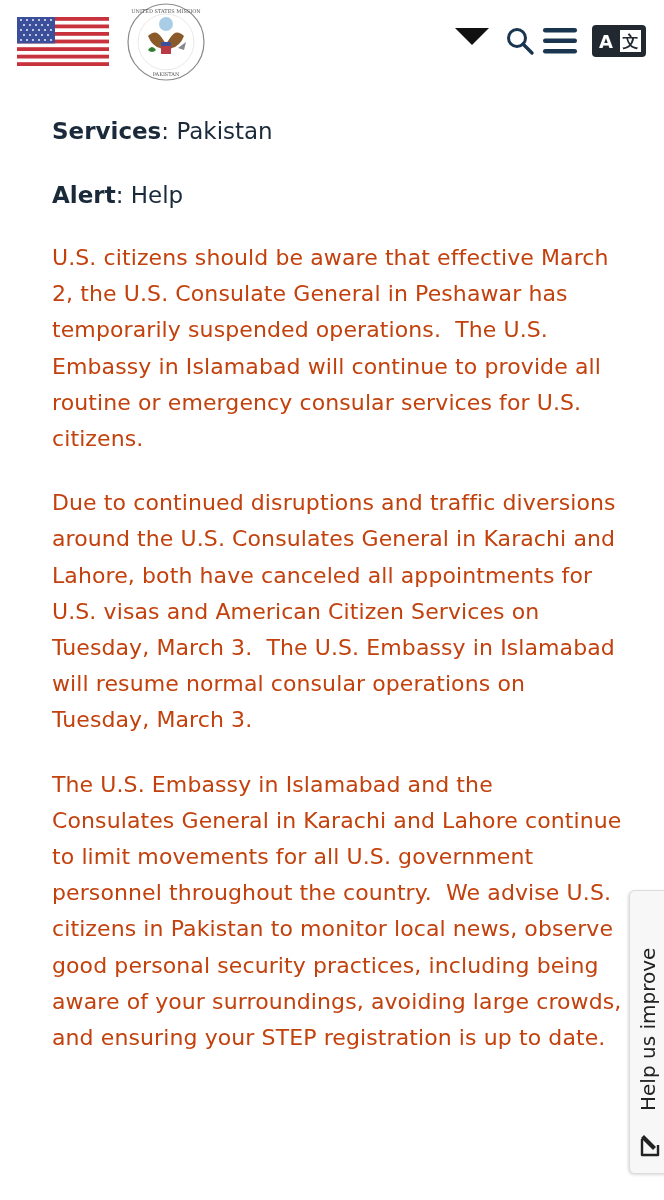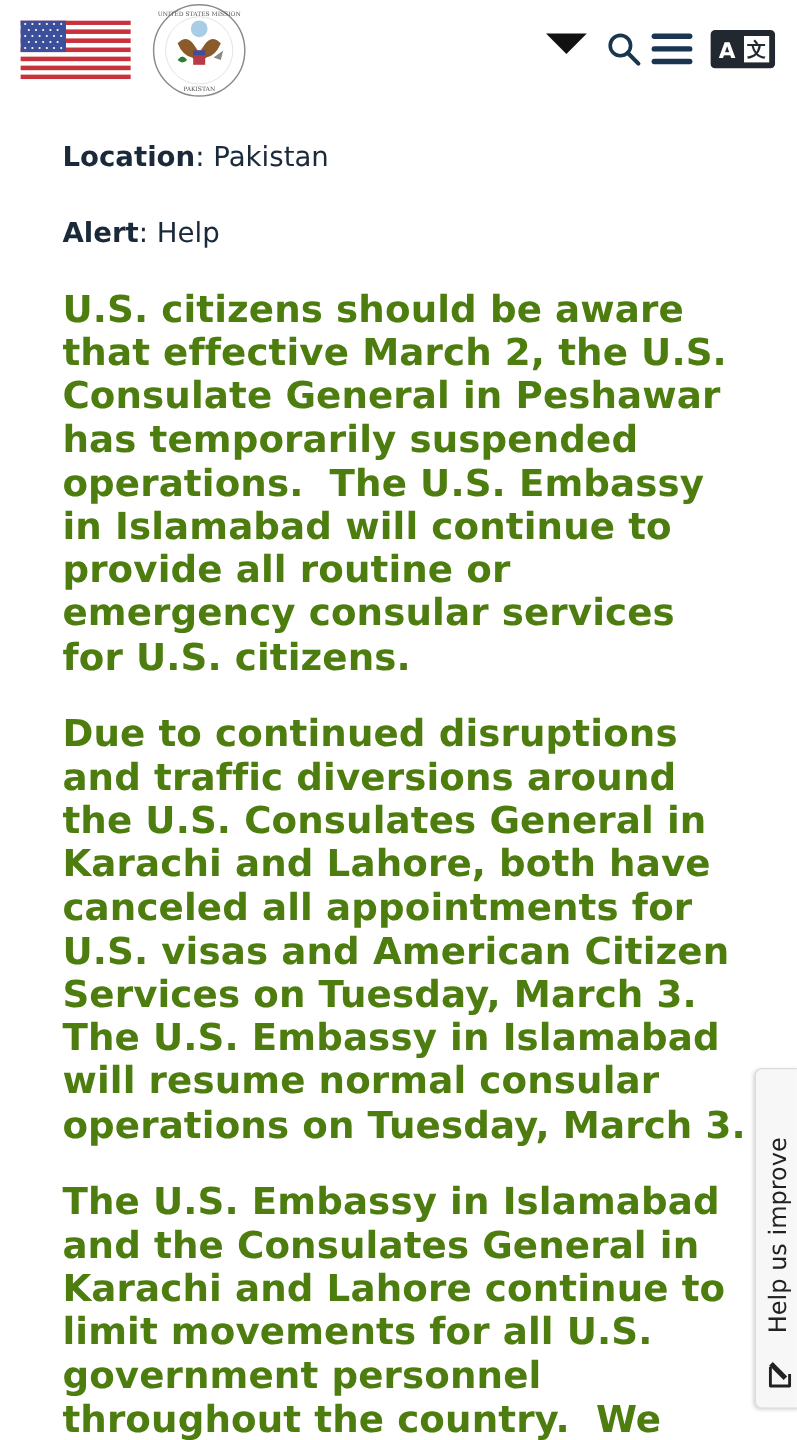--- a/index.html
+++ b/index.html
@@ -12,21 +12,21 @@
   .seal { position: absolute; left: 126px; top: 2px; width: 80px; height: 80px; }
   .caret-icon { position: absolute; left: 455px; top: 28px; width: 0; height: 0;
     border-left: 17px solid transparent; border-right: 17px solid transparent; border-top: 17px solid #111; cursor: pointer; }
   .search-btn { position: absolute; left: 505px; top: 26px; width: 30px; height: 30px; cursor: pointer; }
   .menu-btn { position: absolute; left: 542px; top: 26px; width: 36px; height: 30px; cursor: pointer; }
   .translate-btn { position: absolute; left: 592px; top: 25px; width: 54px; height: 32px; cursor: pointer; }
 
   .content { position: absolute; left: 52px; top: 112px; width: 570px; }
   .meta { font-size: 23px; line-height: 38px; margin: 0 0 26px 0; color: #1b2a3a; }
   .meta b { font-weight: bold; color: #1b2a3a; }
-  .para { font-size: 31px; line-height: 36.2px; margin: 0 0 28px 0; color: #4d7c0f; letter-spacing: 0.1px; font-weight: bold; }
+  .para { font-size: 22px; line-height: 36.2px; margin: 0 0 28px 0; color: #c2410c; letter-spacing: 0.1px; }
 
   .feedback-tab {
     position: absolute; left: 629px; top: 890px; width: 44px; height: 282px;
     background: #f7f7f7; border: 1px solid #dcdcdc; border-radius: 6px 0 0 6px;
     box-shadow: -1px 1px 3px rgba(0,0,0,0.15); cursor: pointer;
   }
   .feedback-label {
     position: absolute; left: 6px; top: 220px; transform-origin: left top;
     transform: rotate(-90deg); white-space: nowrap; font-size: 20px; color: #222;
     font-family: "DejaVu Sans", sans-serif;
@@ -110,21 +110,21 @@
   <svg class="translate-btn" viewBox="0 0 54 32">
     <rect x="0" y="0" width="54" height="32" rx="4" fill="#222830"></rect>
     <text x="14" y="23" font-size="18" font-weight="bold" text-anchor="middle" fill="#fff" font-family="DejaVu Sans, sans-serif">A</text>
     <rect x="28" y="5" width="21" height="22" fill="#fff"></rect>
     <text x="38.5" y="22" font-size="16" font-weight="bold" text-anchor="middle" fill="#222830" font-family="DejaVu Sans, sans-serif">文</text>
   </svg>
 </div>
 
 <main class="content">
   <p class="meta">
-    <b>Location</b>: <span>Pakistan</span>
+    <b>Services</b>: <span>Pakistan</span>
   </p>
   <p class="meta">
     <b>Alert</b>: <span>Help</span>
   </p>
   <p class="para" style="white-space: pre-wrap;">U.S. citizens should be aware that effective March 2, the U.S. Consulate General in Peshawar has temporarily suspended operations.  The U.S. Embassy in Islamabad will continue to provide all routine or emergency consular services for U.S. citizens.</p>
   <p class="para" style="white-space: pre-wrap;">Due to continued disruptions and traffic diversions around the U.S. Consulates General in Karachi and Lahore, both have canceled all appointments for U.S. visas and American Citizen Services on Tuesday, March 3.  The U.S. Embassy in Islamabad will resume normal consular operations on Tuesday, March 3.</p>
   <p class="para" style="white-space: pre-wrap;">The U.S. Embassy in Islamabad and the Consulates General in Karachi and Lahore continue to limit movements for all U.S. government personnel throughout the country.  We advise U.S. citizens in Pakistan to monitor local news, observe good personal security practices, including being aware of your surroundings, avoiding large crowds, and ensuring your STEP registration is up to date.</p>
 </main>
 
 <div class="feedback-tab">

